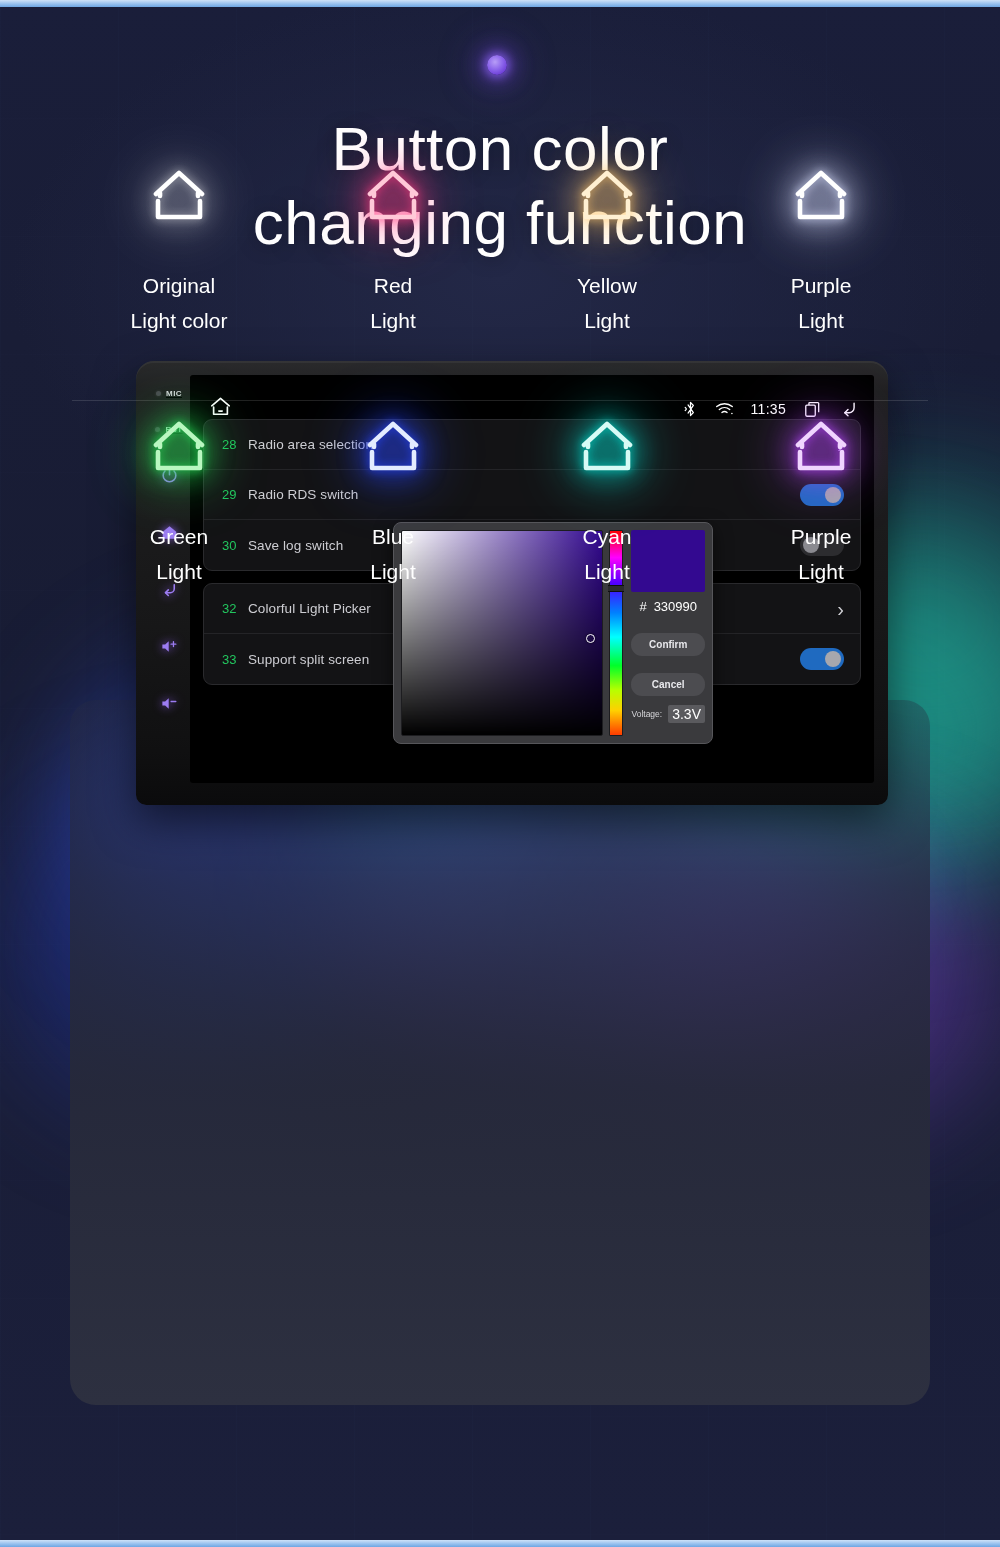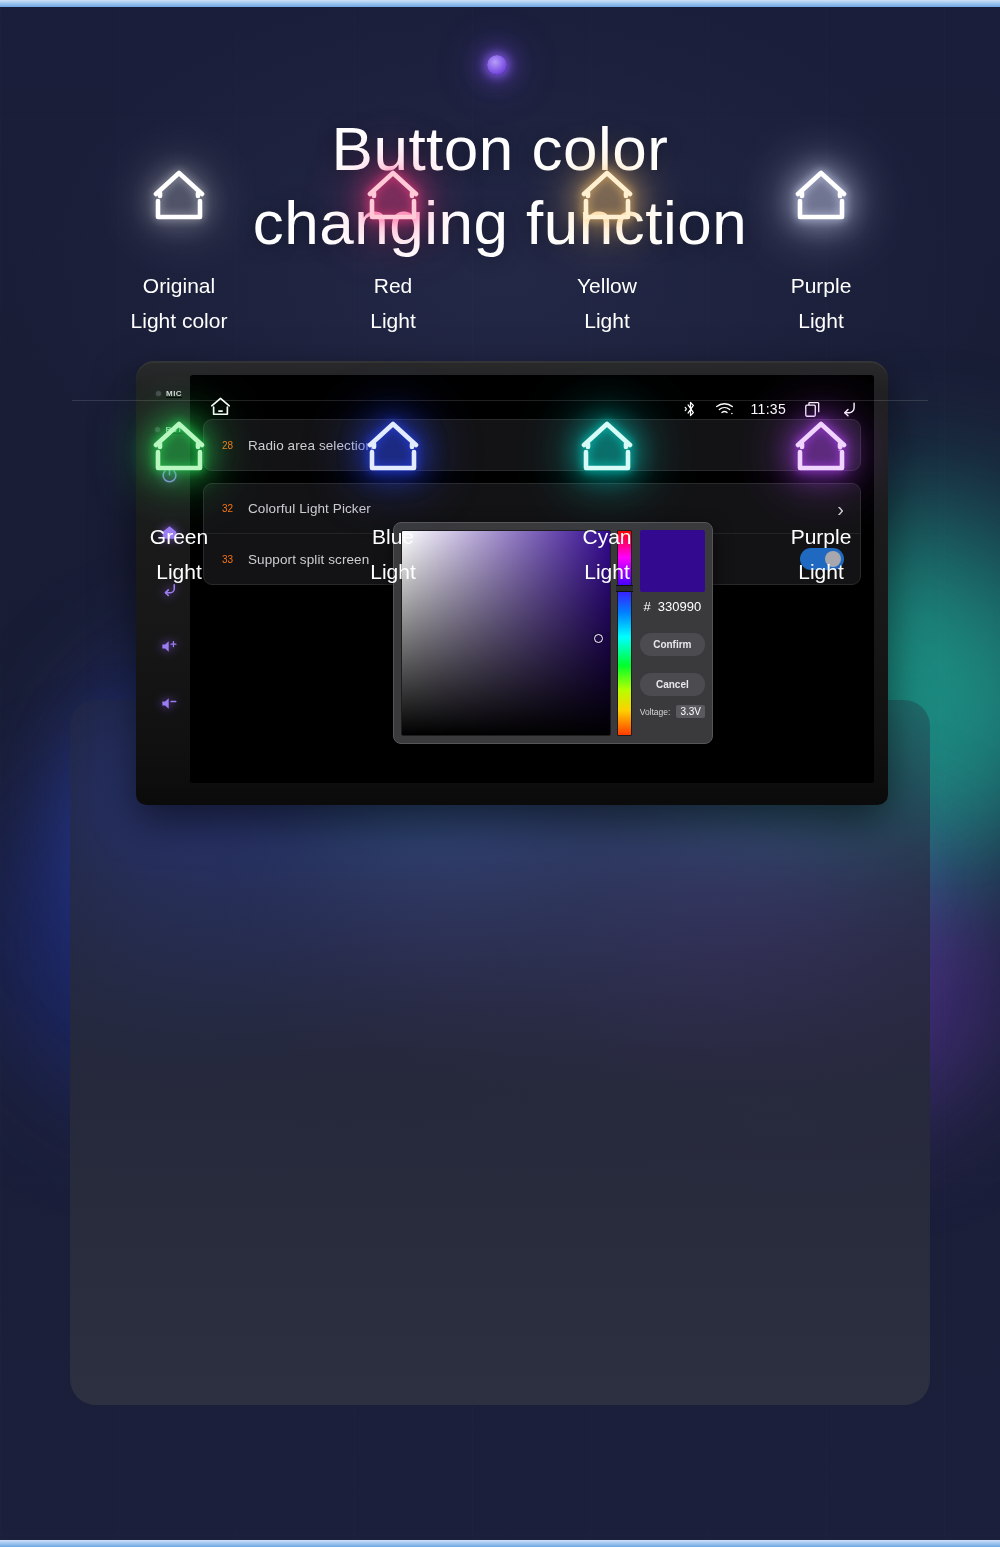--- a/index.html
+++ b/index.html
@@ -187,22 +187,22 @@
   .list-row {
     display: flex;
     align-items: center;
     height: 50px;
     padding: 0 16px 0 18px;
     border-bottom: 1px solid #242427;
   }
   .list-row:last-child { border-bottom: none; }
   .row-num {
     width: 26px;
-    color: #f97316;
-    font-size: 10px;
+    color: #22c55e;
+    font-size: 13px;
     flex: 0 0 26px;
   }
   .row-label {
     color: #cdcdd2;
     font-size: 13.5px;
     letter-spacing: .1px;
   }
   .row-ctl { margin-left: auto; display: flex; align-items: center; }
 
   .toggle {
@@ -318,21 +318,21 @@
     gap: 6px;
     margin-top: 6px;
     font-size: 8.5px;
     color: #d6d6da;
   }
   #voltage-val {
     background: #5a5a5e;
     border-radius: 2px;
     padding: 1px 4px;
     color: #fff;
-    font-size: 10px;
+    font-size: 14px;
   }
 
   
   #light-card {
     position: absolute;
     left: 70px; top: 700px;
     width: 860px; height: 705px;
     border-radius: 26px;
     background: linear-gradient(180deg, rgba(40,44,66,.32) 0%, rgba(38,42,62,.72) 26%, rgba(38,41,58,.94) 55%, #2d3040 100%);
     z-index: 8;
@@ -501,20 +501,38 @@
         <div id="settings-area">
 
           <div class="list-card">
             <div class="list-row">
               <span class="row-num">28</span>
               <span class="row-label">Radio area selection</span>
               <span class="row-ctl">
                 <span class="chev">›</span>
               </span>
             </div>
+            <div class="list-row">
+              <span class="row-num">29</span>
+              <span class="row-label">Radio RDS switch</span>
+              <span class="row-ctl">
+                <span class="toggle on">
+                    <span class="knob"></span>
+                  </span>
+              </span>
+            </div>
+            <div class="list-row">
+              <span class="row-num">30</span>
+              <span class="row-label">Save log switch</span>
+              <span class="row-ctl">
+                <span class="toggle">
+                    <span class="knob"></span>
+                  </span>
+              </span>
+            </div>
           </div>
 
           <div class="list-card">
             <div class="list-row">
               <span class="row-num">32</span>
               <span class="row-label">Colorful Light Picker</span>
               <span class="row-ctl">
                 <span class="chev">›</span>
               </span>
             </div>

